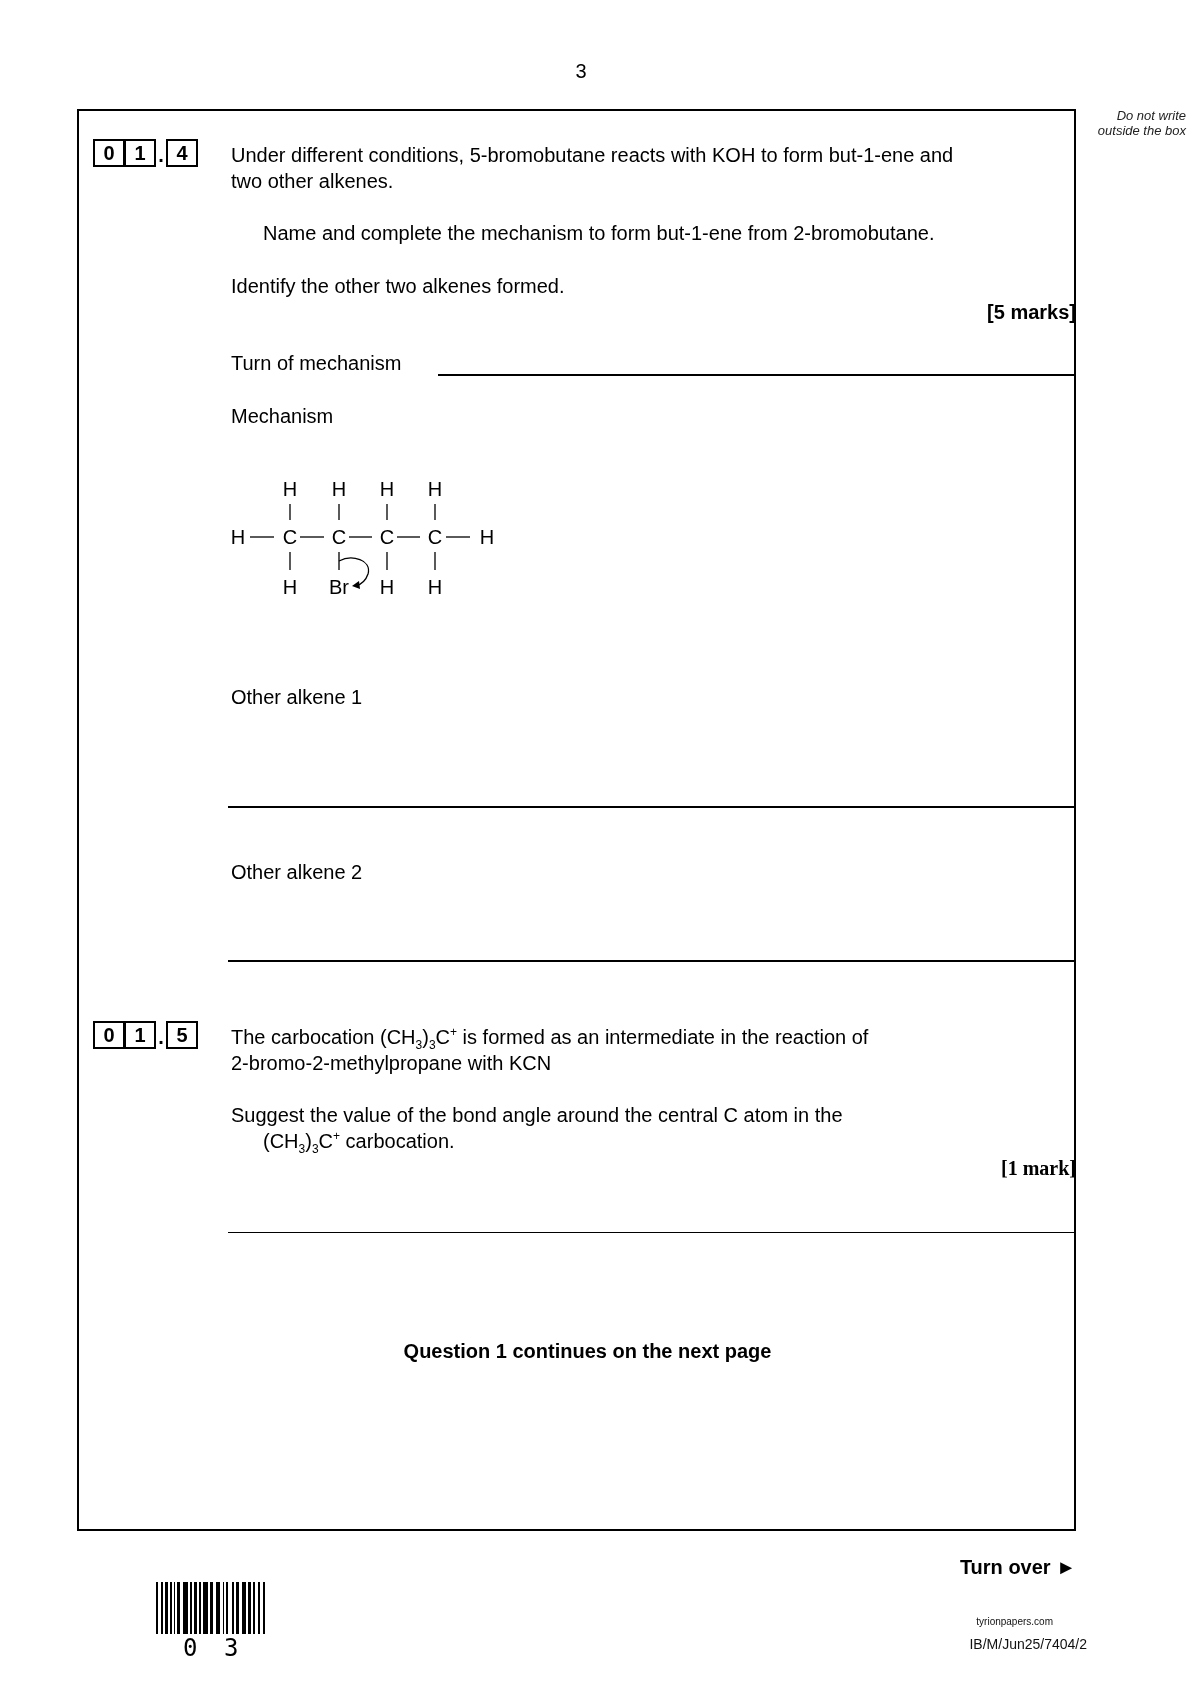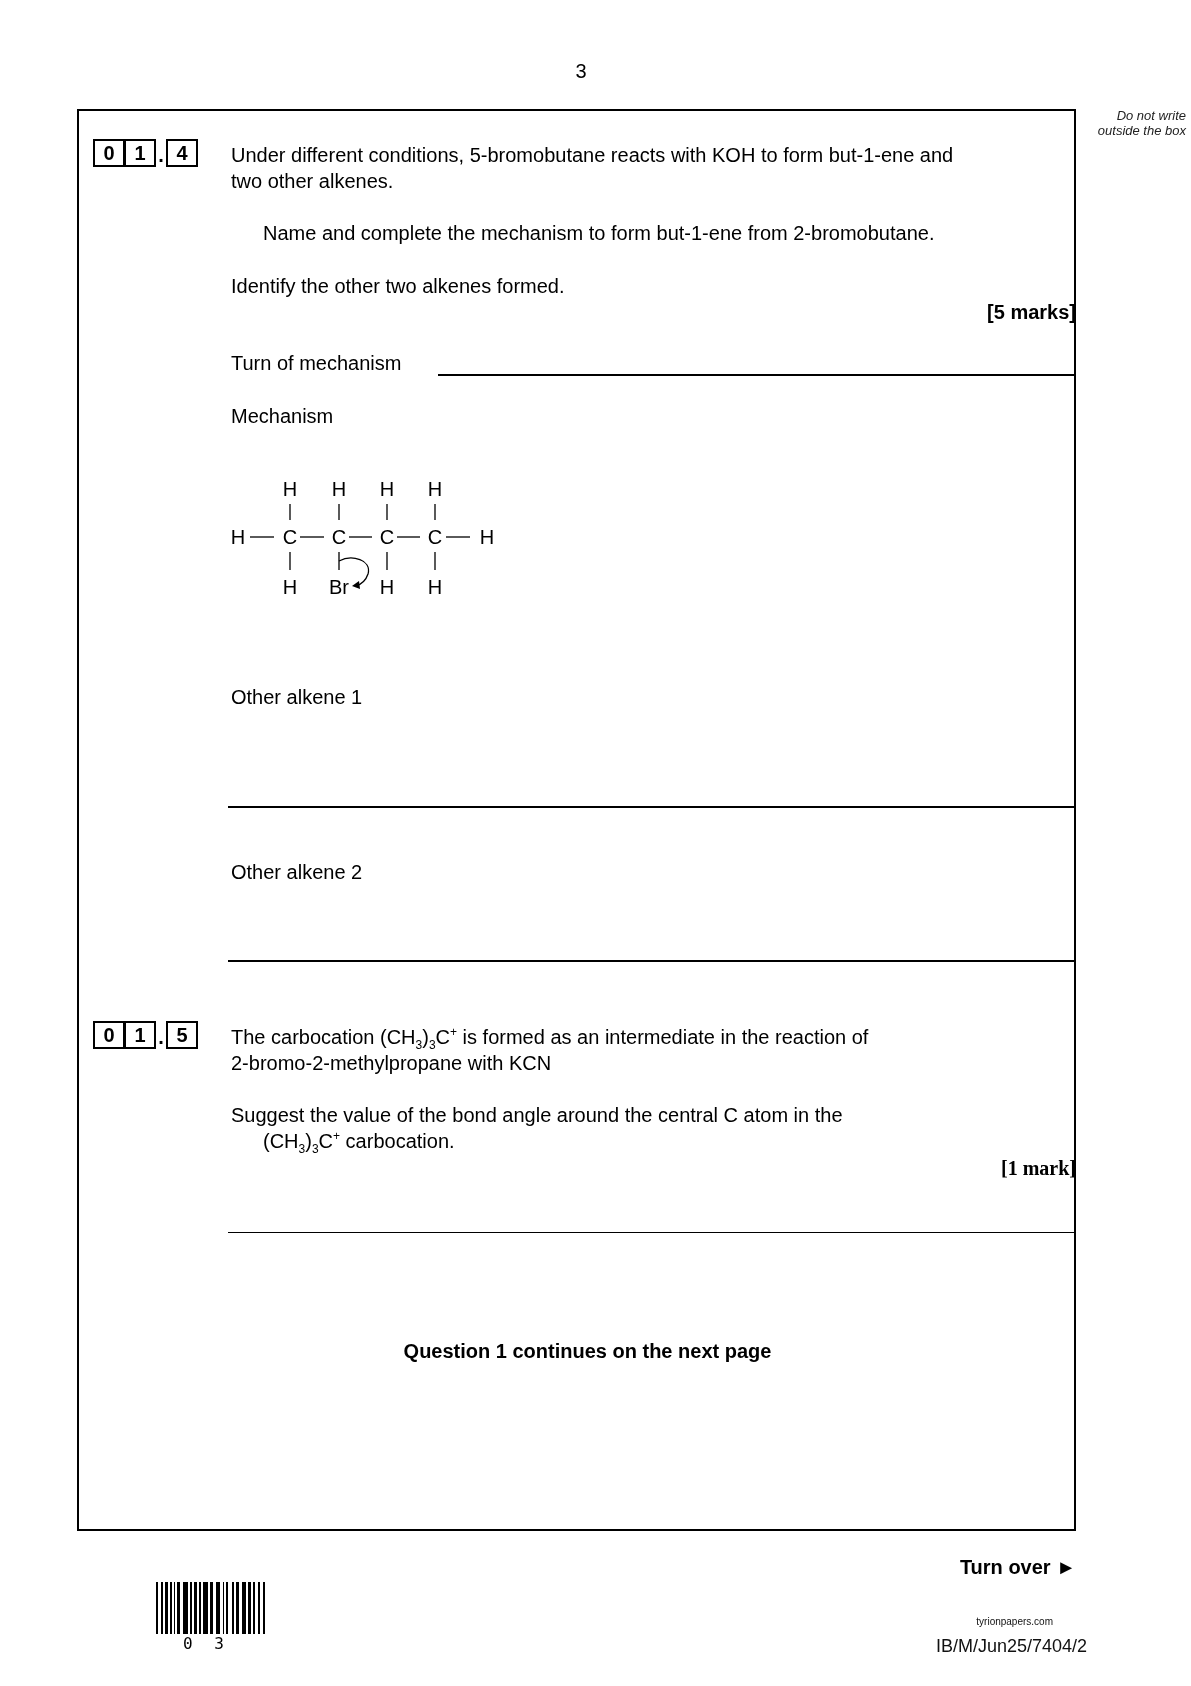--- a/index.html
+++ b/index.html
@@ -17,23 +17,23 @@
   .qbox { width: 28px; height: 24px; border: 2px solid #000; display: flex; align-items: center;
           justify-content: center; font-weight: bold; font-size: 20px; box-sizing: content-box; }
   .qbox + .qbox { border-left: 1px solid #000; }
   .qdot { width: 10px; text-align: center; font-weight: bold; font-size: 20px; align-self: flex-end; line-height: 22px; }
   .answer-line { position: absolute; height: 0; border-top: 2px solid #000; }
   .answer-line.thin { border-top: 1.5px solid #000; }
   .marks { right: 115px; }
   .molecule { position: absolute; left: 222px; top: 468px; width: 280px; height: 140px; }
   .turn-over { right: 115px; top: 1556px; font-size: 20px; font-weight: bold; }
   .barcode { position: absolute; left: 156px; top: 1582px; width: 110px; height: 52px; }
-  .barcode-digits { left: 183px; top: 1634px; font-family: "DejaVu Sans Mono", monospace; font-size: 16px; letter-spacing: 6px; }
+  .barcode-digits { left: 183px; top: 1634px; font-family: "DejaVu Sans Mono", monospace; font-size: 24px; letter-spacing: 6px; }
   .footer-site { right: 138px; top: 1616px; font-size: 10px; color: #111; }
-  .footer-code { right: 104px; top: 1636px; font-size: 18px; color: #111; }
+  .footer-code { right: 104px; top: 1636px; font-size: 14px; color: #111; }
   sub, sup { font-size: 12px; line-height: 0; }
 </style>
 </head>
 <body>
 
 <div class="abs page-number">3</div>
 <div class="abs margin-note">Do not write outside the box</div>
 
 <div class="frame"></div>
 

